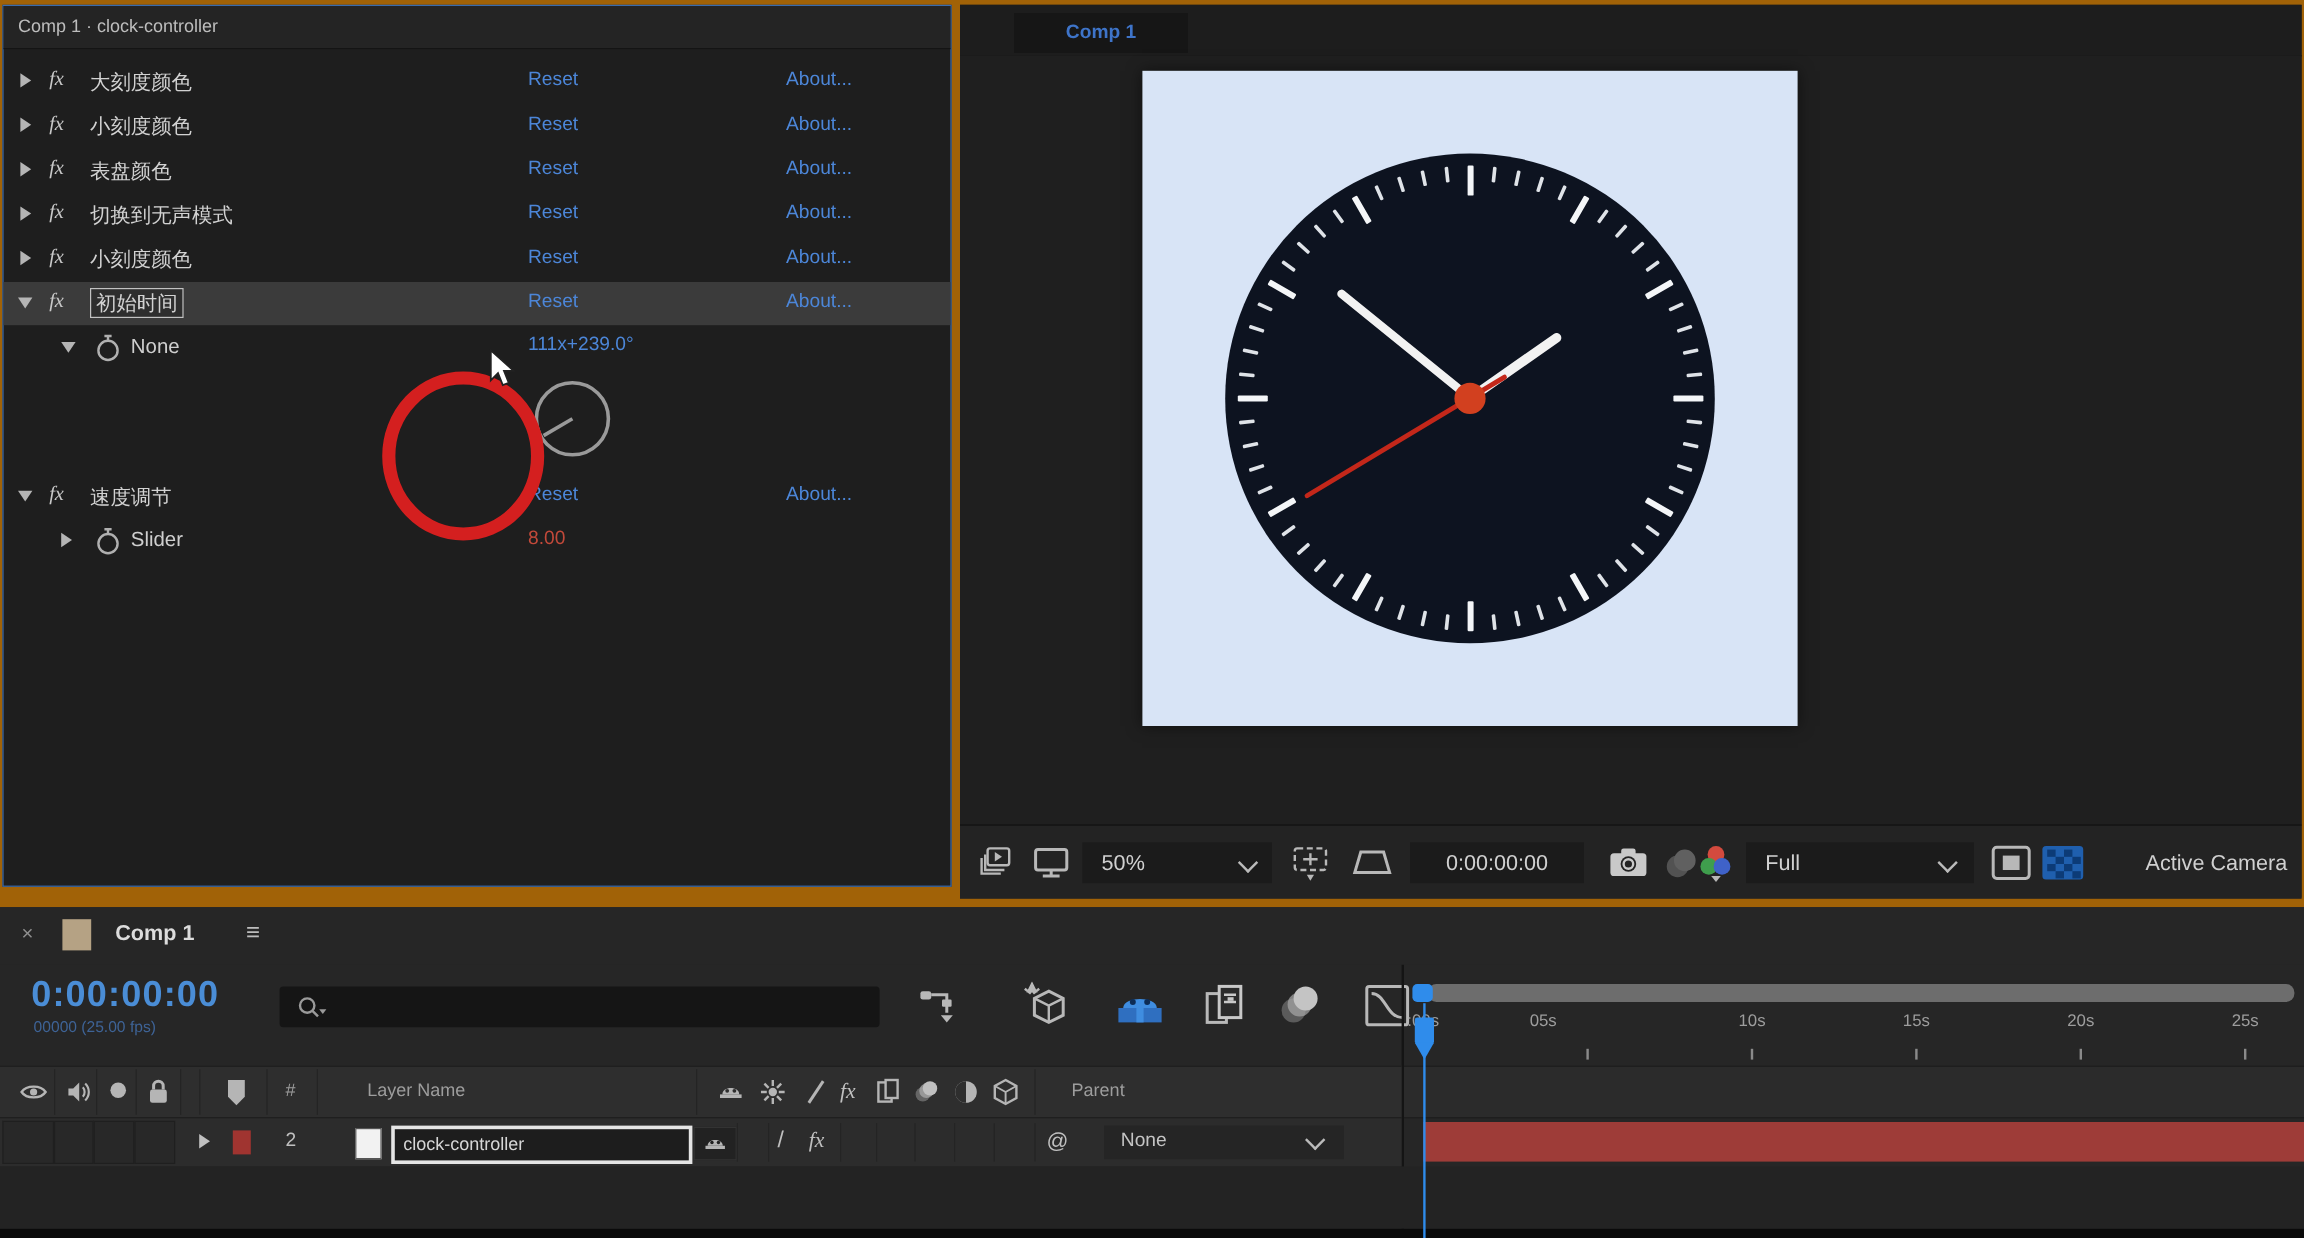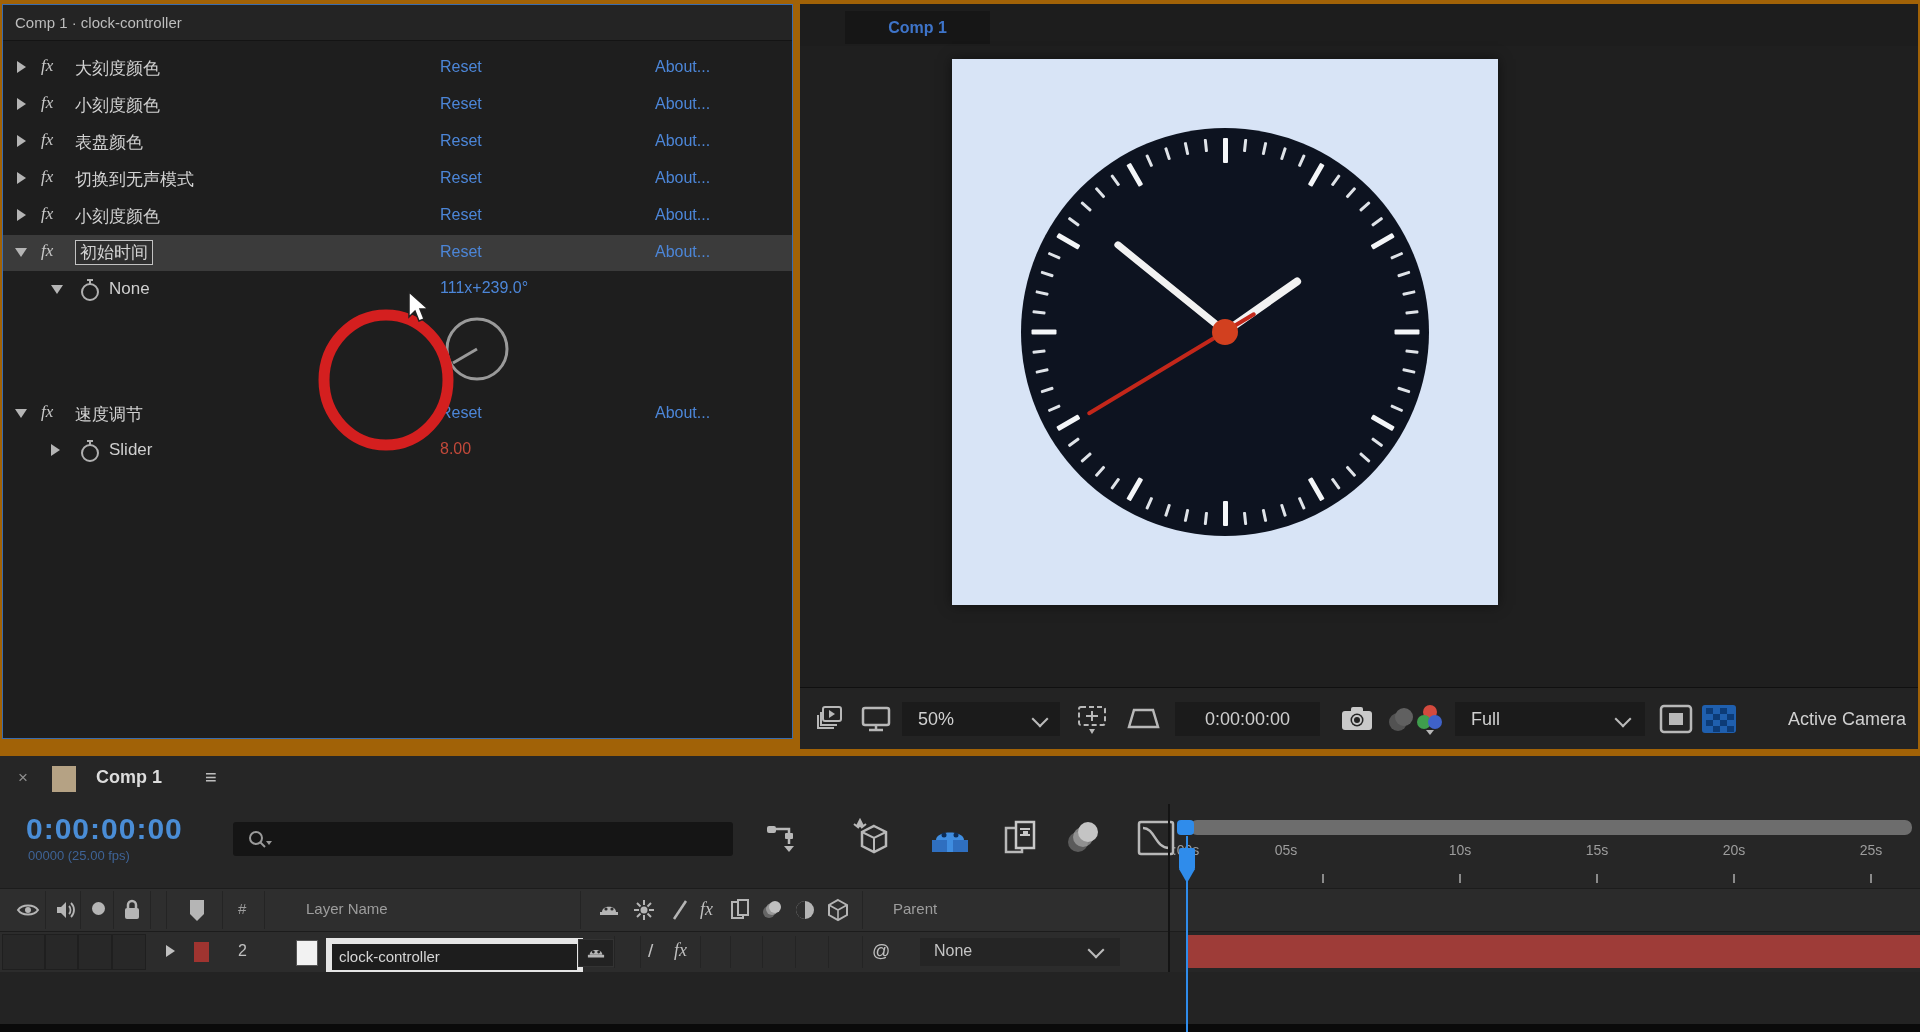--- a/index.html
+++ b/index.html
@@ -82,21 +82,21 @@
   .hdr-row-right{position:absolute;left:1170px;top:132px;width:750px;height:42px;background:#2b2b2b;
     border-top:1px solid #1c1c1c;border-bottom:1px solid #1c1c1c;}
   .hdr-text{position:absolute;top:11px;font-size:15px;color:#9d9d9d;}
   .cell-div{position:absolute;top:2px;width:1px;height:38px;background:#242424;}
   .layer-row{position:absolute;left:0;top:176px;width:1168px;height:40px;background:#2c2c2c;}
   .av-cell{position:absolute;top:2px;height:36px;background:#282828;border:1px solid #1f1f1f;
     box-sizing:border-box;}
   .lbl-square{position:absolute;left:194px;top:10px;width:15px;height:20px;background:#a03430;}
   .solid-swatch{position:absolute;left:296px;top:8px;width:20px;height:24px;background:#f2f2f2;
     border:1px solid #555;}
-  .name-box{position:absolute;left:326px;top:6px;width:238px;height:26px;border:6px solid #e5e5e5;
+  .name-box{position:absolute;left:326px;top:6px;width:238px;height:26px;border:3px solid #e5e5e5;
     background:#1d1d1d;color:#d6d6d6;font-size:15px;line-height:26px;padding-left:7px;}
   .switch-box{position:absolute;left:578px;top:7px;width:34px;height:26px;background:#222;
     border:1px solid #333;display:flex;align-items:center;justify-content:center;}
   .glyph{color:#c0c0c0;font-size:16px;}
   .parent-dd{position:absolute;left:920px;top:6px;width:200px;height:28px;background:#252525;}
   .parent-dd .tb-text{position:absolute;left:14px;top:4px;font-size:16px;color:#c4c4c4;}
   .layer-bar{position:absolute;left:1186px;top:179px;width:734px;height:33px;background:#9e3c38;}
   .tl-bottom{position:absolute;left:0;top:216px;width:1920px;height:52px;background:#232323;}
   .tl-blackedge{position:absolute;left:0;top:268px;width:1920px;height:8px;background:#0a0a0a;}
   .playhead-line{position:absolute;left:1186px;top:80px;width:2px;height:196px;background:#2f8ceb;}

